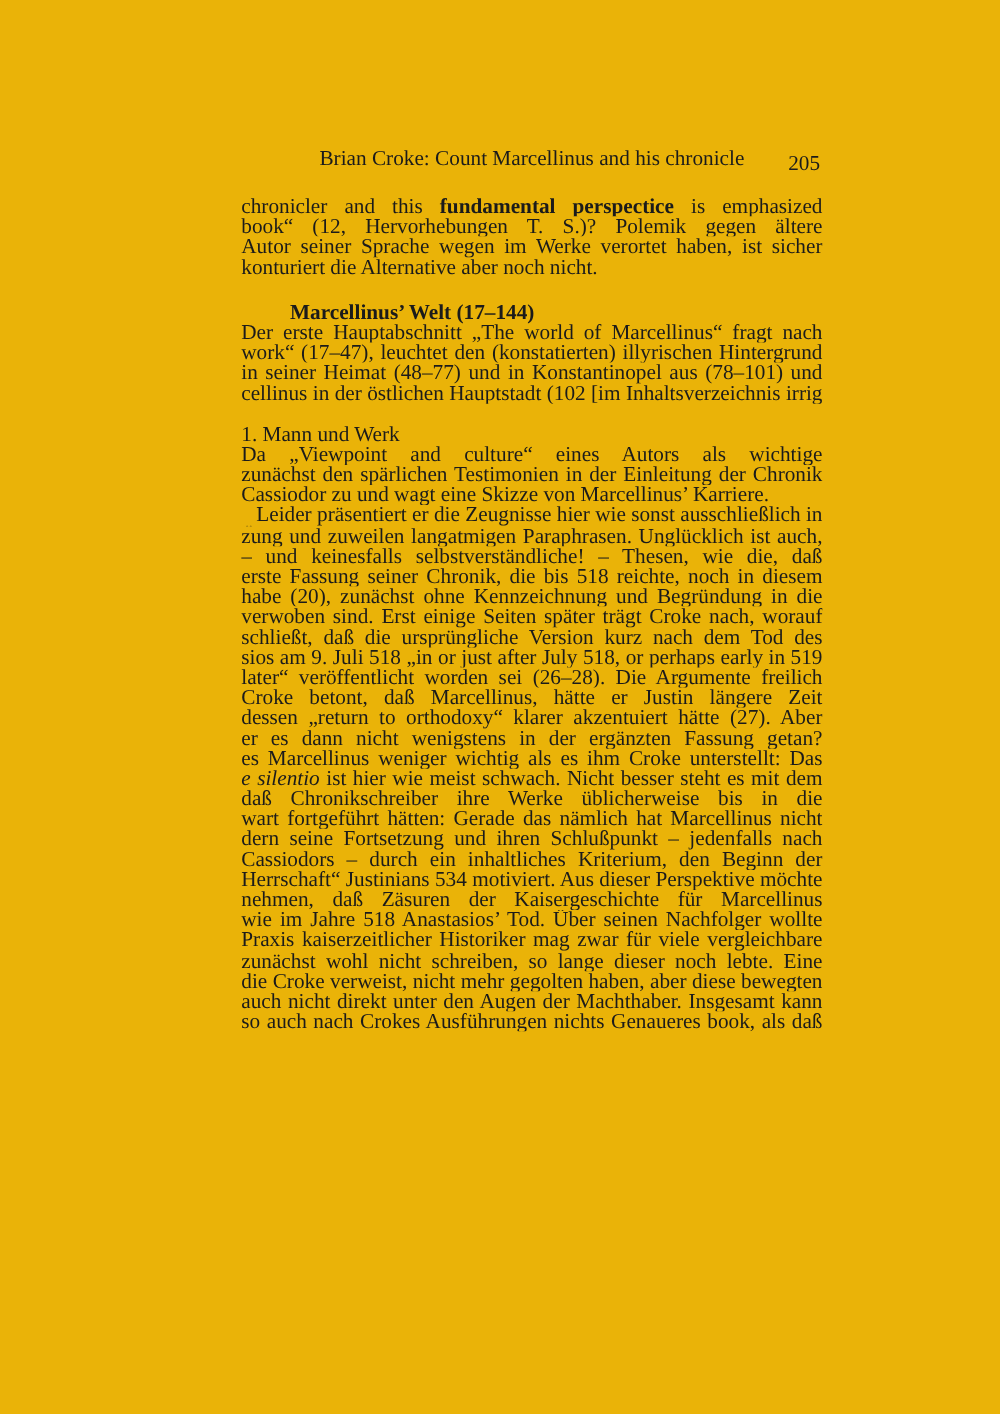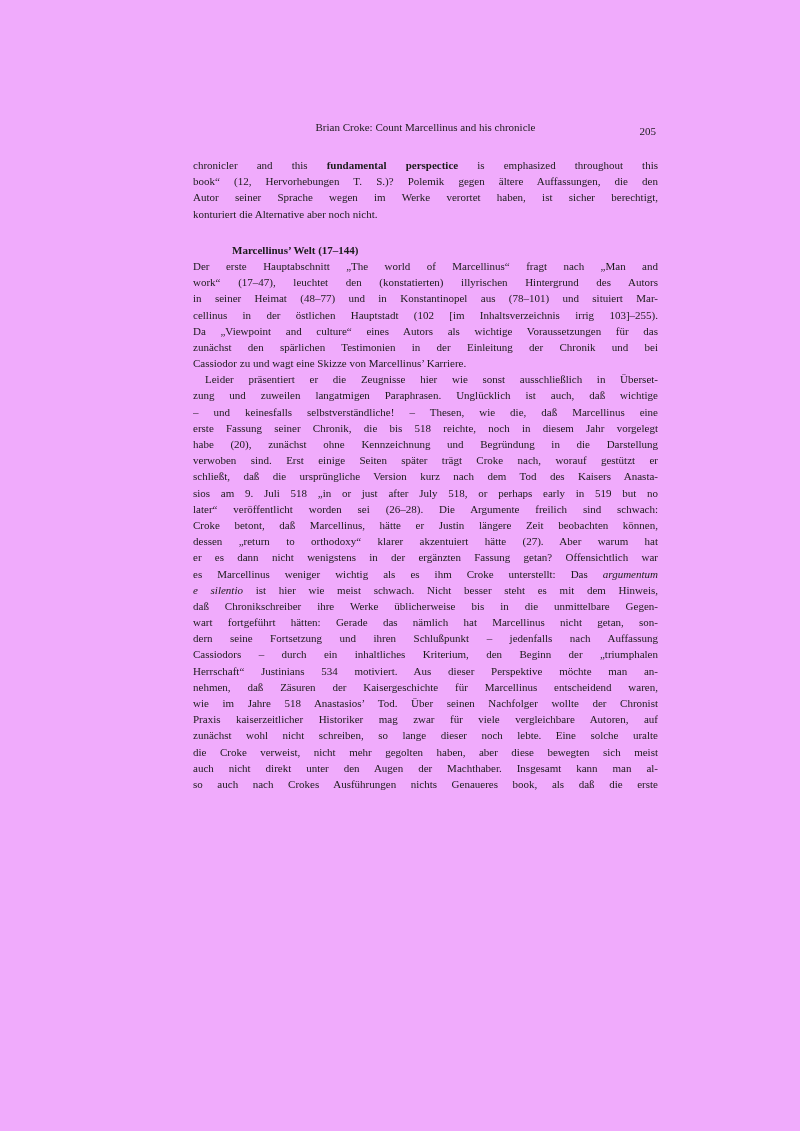--- a/index.html
+++ b/index.html
@@ -4,24 +4,24 @@
 <style>
   html, body {
     margin: 0;
     padding: 0;
     background: #ffffff;
   }
   .page {
     position: relative;
     width: 800px;
     height: 1131px;
-    background: #f0abfc;
+    background: #eab308;
     color: #1b1b1b;
     font-family: "Liberation Serif", "DejaVu Serif", serif;
-    font-size: 11px;
+    font-size: 17px;
     overflow: hidden;
   }
   .textcol {
     position: absolute;
     left: 193px;
     top: 119px;
     width: 465px;
   }
   .runhead {
     position: relative;
@@ -76,20 +76,21 @@
           <div class="line">Autor seiner Sprache wegen im Werke verortet haben, ist sicher berechtigt,</div>
           <div class="line flush">konturiert die Alternative aber noch nicht.</div>
         </div>
         <div class="heading">Marcellinus’ Welt (17–144)</div>
         <div class="para">
           <div class="line">Der erste Hauptabschnitt „The world of Marcellinus“ fragt nach „Man and</div>
           <div class="line">work“ (17–47), leuchtet den (konstatierten) illyrischen Hintergrund des Autors</div>
           <div class="line">in seiner Heimat (48–77) und in Konstantinopel aus (78–101) und situiert Mar-</div>
           <div class="line">cellinus in der östlichen Hauptstadt (102 [im Inhaltsverzeichnis irrig 103]–255).</div>
         </div>
+        <div class="subheading">1. Mann und Werk</div>
         <div class="para">
           <div class="line">Da „Viewpoint and culture“ eines Autors als wichtige Voraussetzungen für das</div>
           <div class="line">zunächst den spärlichen Testimonien in der Einleitung der Chronik und bei</div>
           <div class="line flush">Cassiodor zu und wagt eine Skizze von Marcellinus’ Karriere.</div>
         </div>
         <div class="para">
           <div class="line indent">Leider präsentiert er die Zeugnisse hier wie sonst ausschließlich in Überset-</div>
           <div class="line">zung und zuweilen langatmigen Paraphrasen. Unglücklich ist auch, daß wichtige</div>
           <div class="line">– und keinesfalls selbstverständliche! – Thesen, wie die, daß Marcellinus eine</div>
           <div class="line">erste Fassung seiner Chronik, die bis 518 reichte, noch in diesem Jahr vorgelegt</div>

